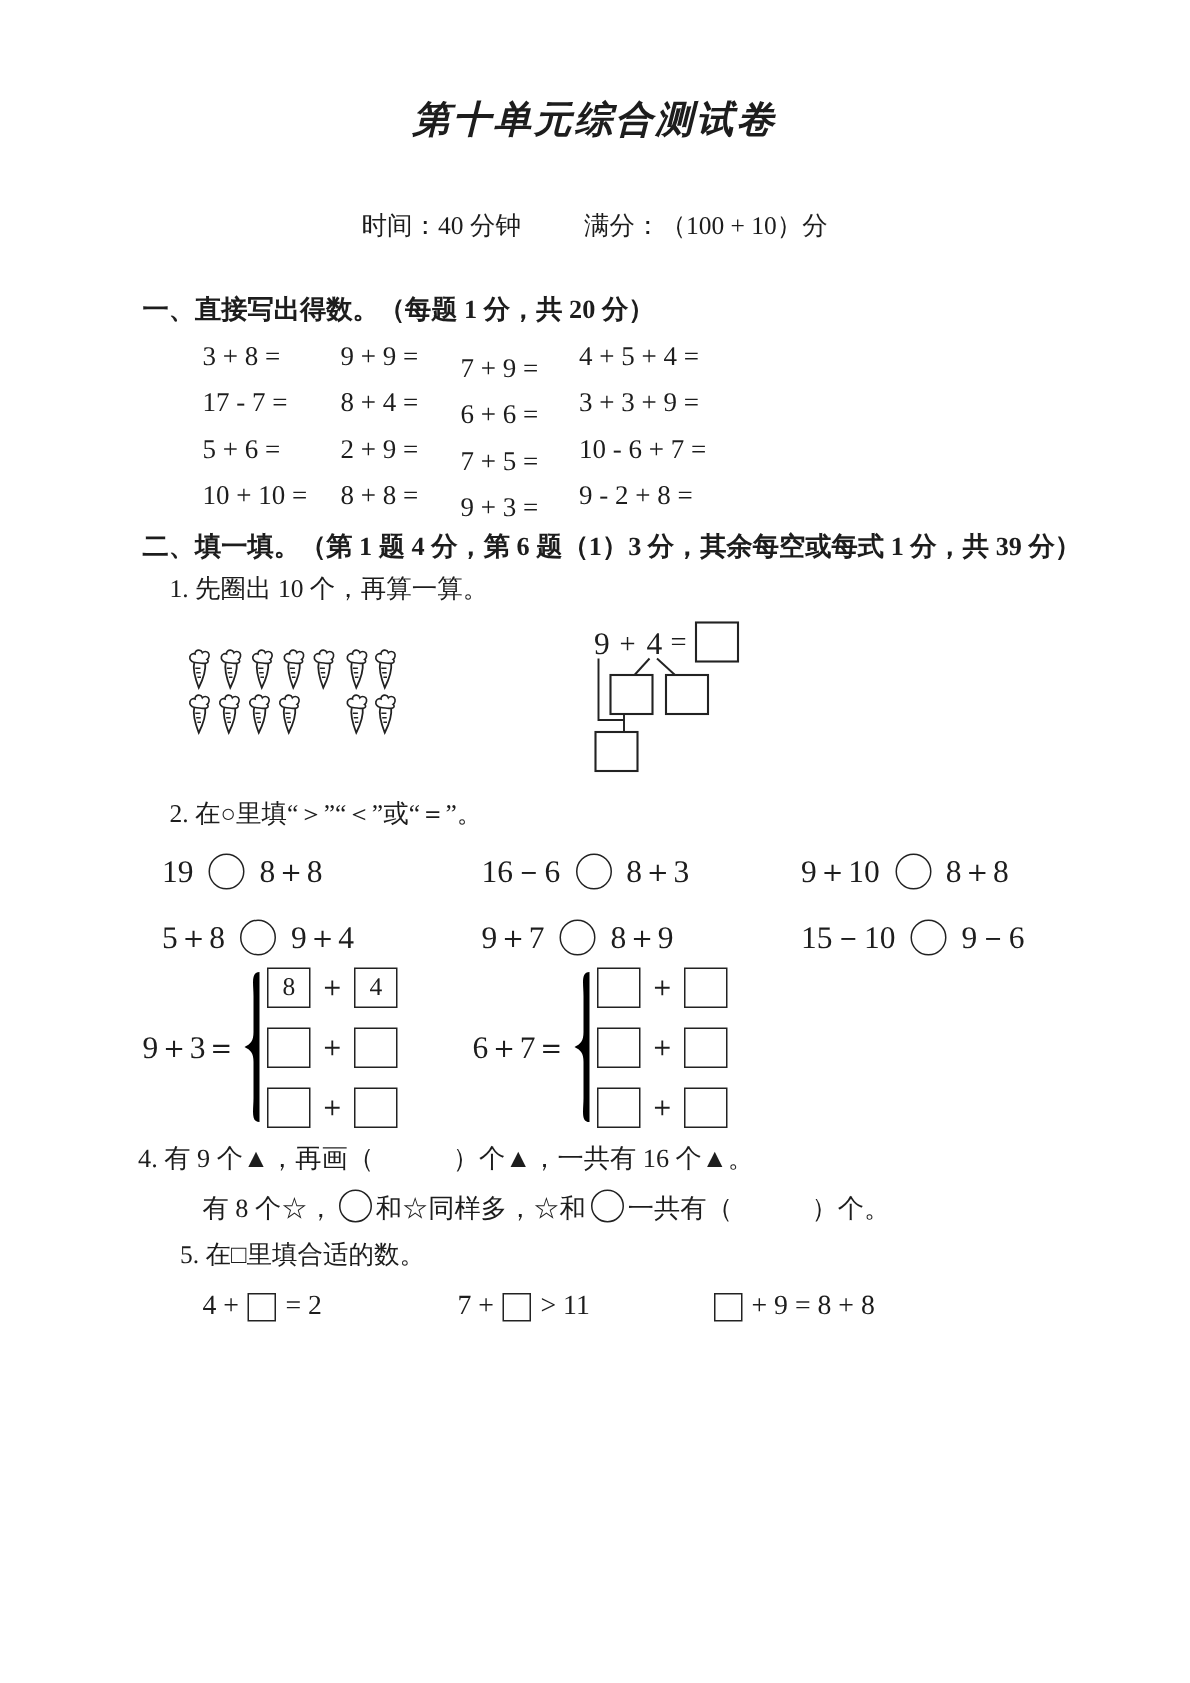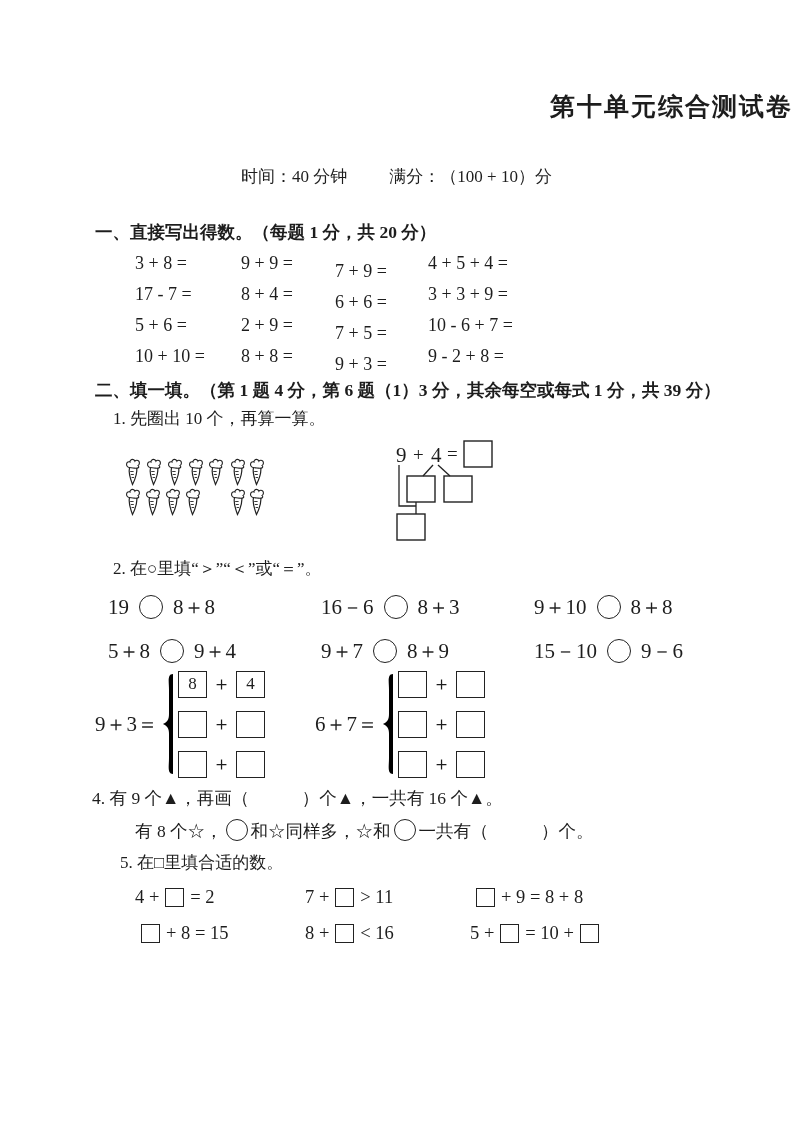--- a/index.html
+++ b/index.html
@@ -5,48 +5,47 @@
   html,body{margin:0;padding:0;background:#ffffff;}
   .page{
     position:relative;
     width:793px;height:1122px;
     background:#ffffff;
     overflow:hidden;
     font-family:"Liberation Serif","DejaVu Serif",serif;
     color:#1d1d1d;
   }
   .title{
-    padding-top:90px;
-    text-align:right;
+    padding-top:64px;
+    text-align:center;
     font-family:"Liberation Sans","DejaVu Sans",sans-serif;
     font-weight:bold;
     font-size:25px;
     letter-spacing:2px;
-    height:32px;line-height:32px;
+    height:32px;line-height:32px;font-style:italic;
   }
   .subtitle{
     margin-top:44px;
     text-align:center;
     font-size:17px;
     height:22px;line-height:22px;
   }
   .subtitle .gap{display:inline-block;width:42px;}
   .sec-heading{
     margin:32px 0 0 95px;
     font-size:17.5px;
     font-weight:bold;
     height:24px;line-height:24px;
   }
   .calc-block{margin-top:4px;}
   .calc-row{
     display:flex;align-items:center;
     margin-left:135px;
     height:31px;
     font-size:18px;
-    gap:14px;
   }
   .calc-cell{display:inline-block;}
   .calc-row .c0{width:92px;}
   .calc-row .c1{width:80px;}
   .calc-row .c2{width:79px;margin-top:15px;}
   .item-text{
     margin:6px 0 0 113px;
     font-size:17px;
     height:22px;line-height:22px;
   }
@@ -321,33 +320,14 @@
       <span>7 + </span>
         <span class="sq"></span>
         <span> &gt; 11</span>
     </span>
     <span class="eq">
       <span></span>
         <span class="sq"></span>
         <span> + 9 = 8 + 8</span>
     </span>
   </div>
-  <div class="eq-row">
-    <span class="eq e0">
-      <span></span>
-        <span class="sq"></span>
-        <span> + 8 = 15</span>
-    </span>
-    <span class="eq e1">
-      <span>8 + </span>
-        <span class="sq"></span>
-        <span> &lt; 16</span>
-    </span>
-    <span class="eq">
-      <span>5 + </span>
-        <span class="sq"></span>
-        <span> = 10 + </span>
-        <span class="sq"></span>
-        <span></span>
-    </span>
-  </div>
 
 </div>
 
 </body></html>

